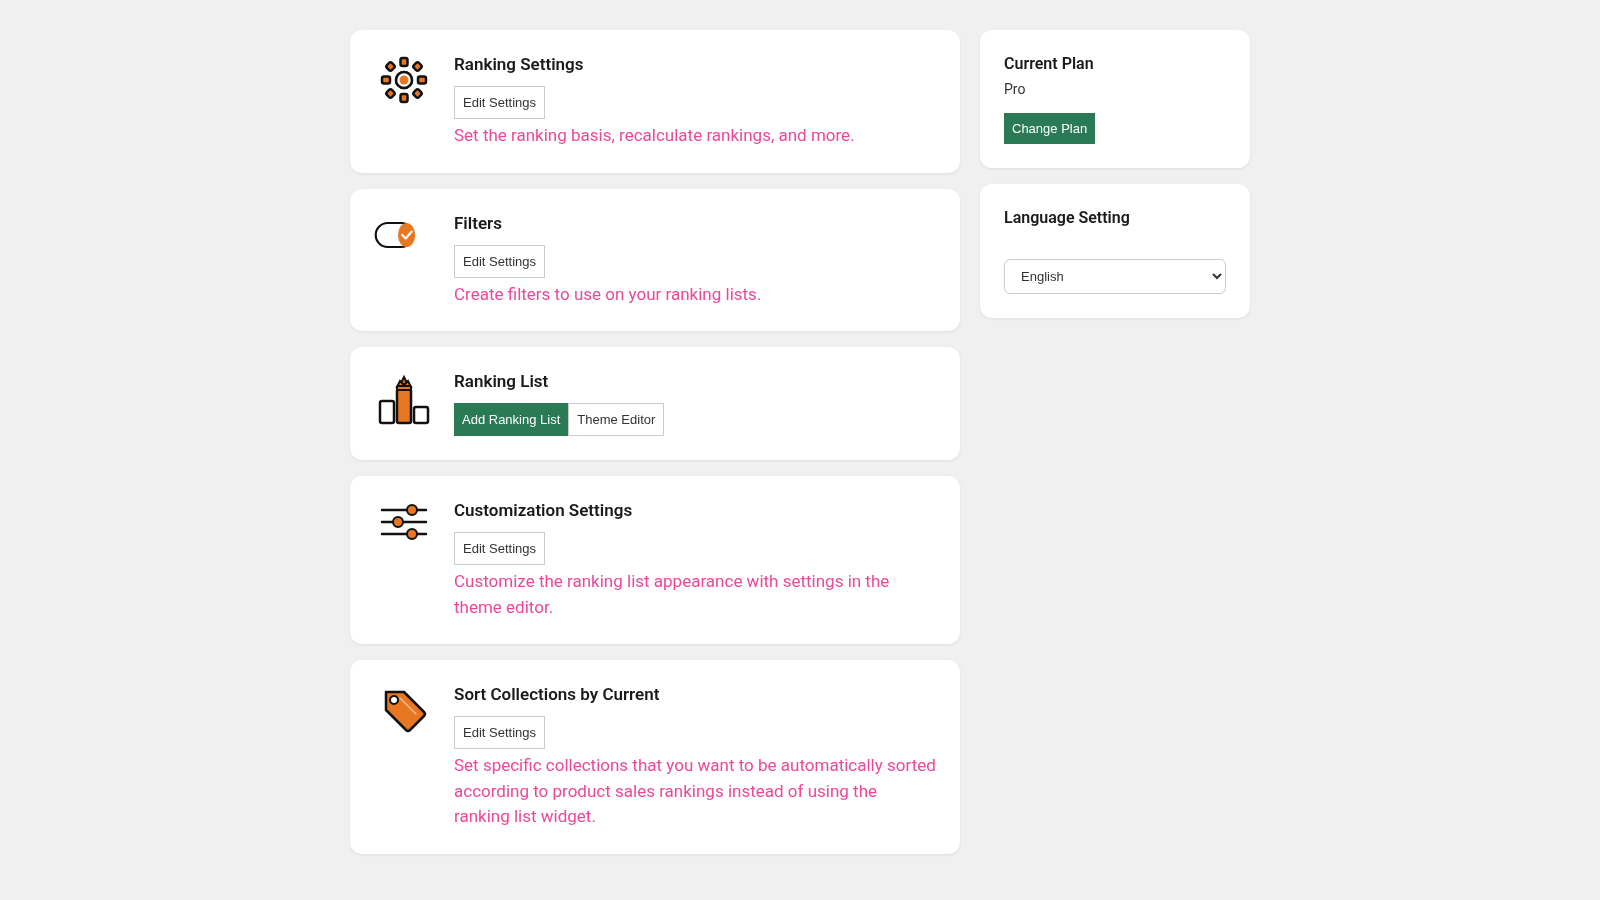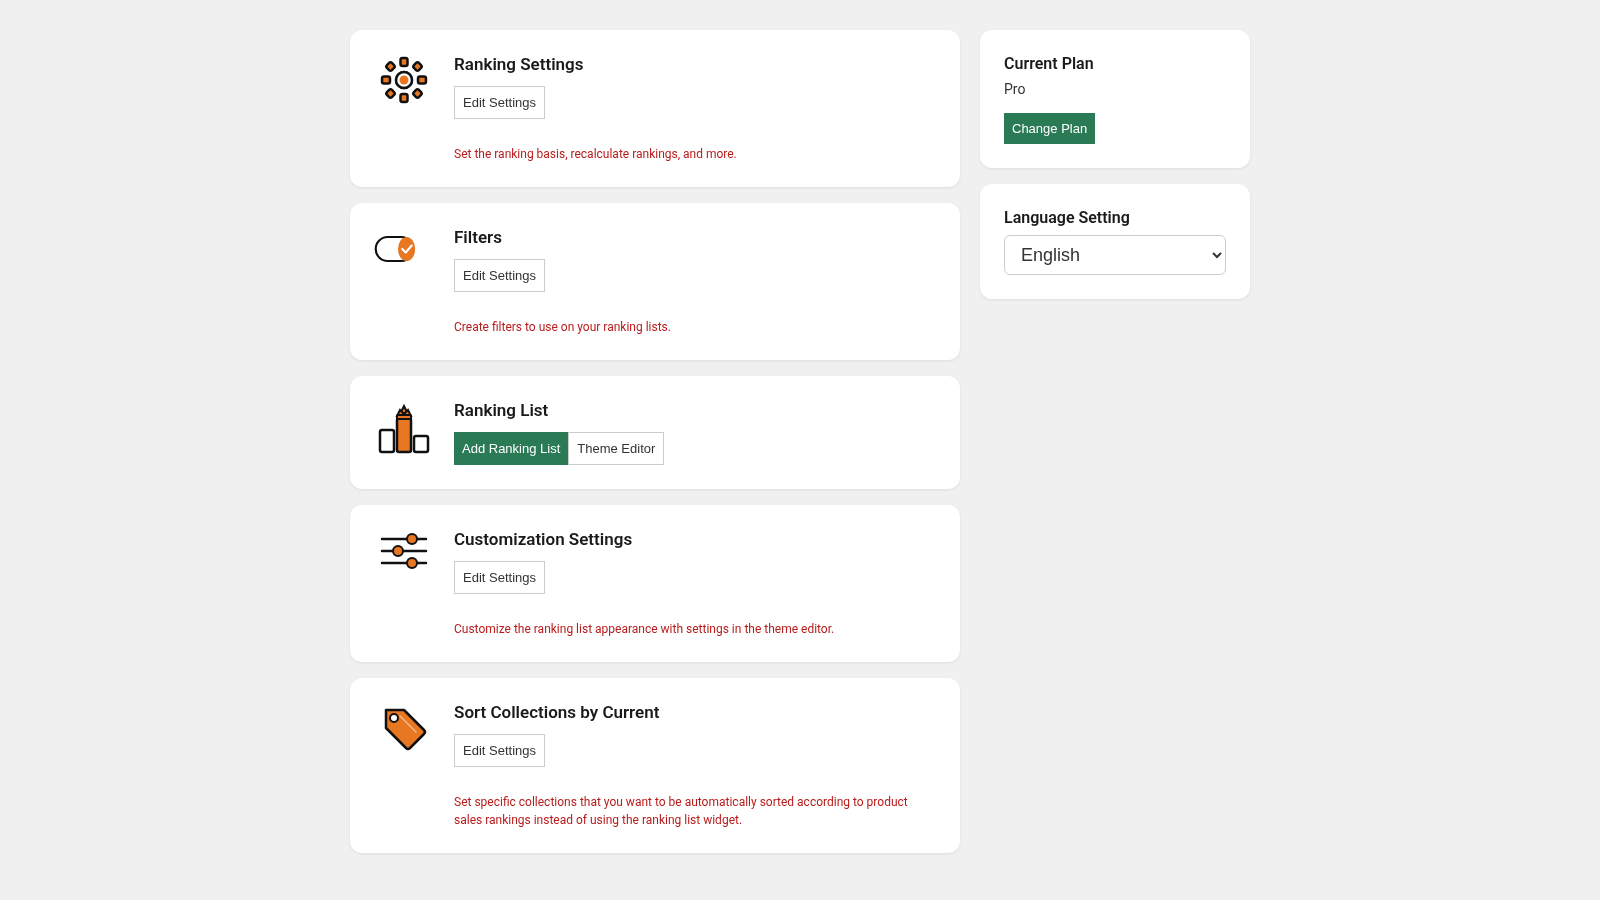--- a/index.html
+++ b/index.html
@@ -52,23 +52,23 @@
     .card-content {
       flex: 1;
     }
     .card-title {
       font-size: 17px;
       font-weight: 600;
       color: #1a1a1a;
       margin-bottom: 12px;
     }
     .card-desc {
-      font-size: 12px;
-      color: #b91c1c;
-      margin-top: 26px;
+      font-size: 17px;
+      color: #ec4899;
+      margin-top: 4px;
       line-height: 1.5;
     }
     .btn {
       padding: 8px 8px;
       border-radius: 0;
       font-size: 13px;
       cursor: pointer;
       font-weight: 500;
     }
     .btn-outline {
@@ -99,26 +99,26 @@
     }
     .side-card-bottom {
       display: flex;
       justify-content: flex-start;
     }
     .lang-select {
       width: 100%;
       padding: 8px 12px;
       border: 1px solid #ccc;
       border-radius: 6px;
-      font-size: 18px;
+      font-size: 13px;
       color: #333;
       background: #fff;
       appearance: auto;
       cursor: pointer;
-      margin-top: 0;
+      margin-top: 24px;
     }
 
     
     svg { display: block; }
 
     
     .gear-svg { width: 52px; height: 52px; }
   </style>
 </head>
 <body>

